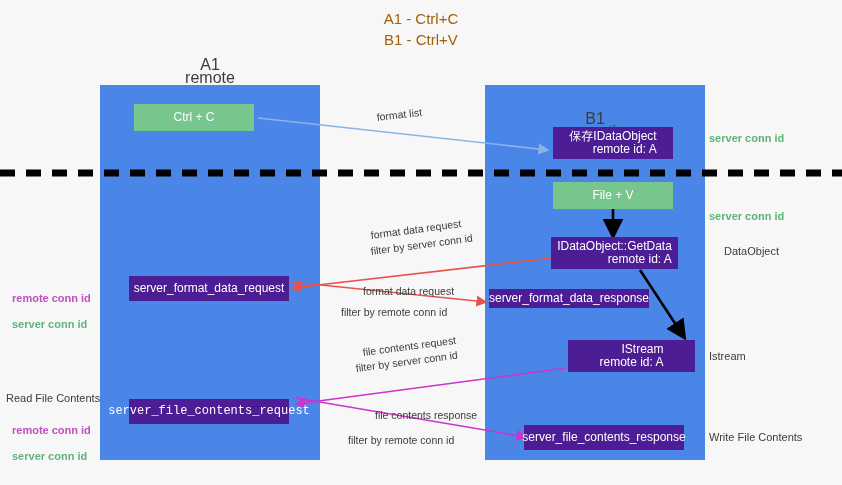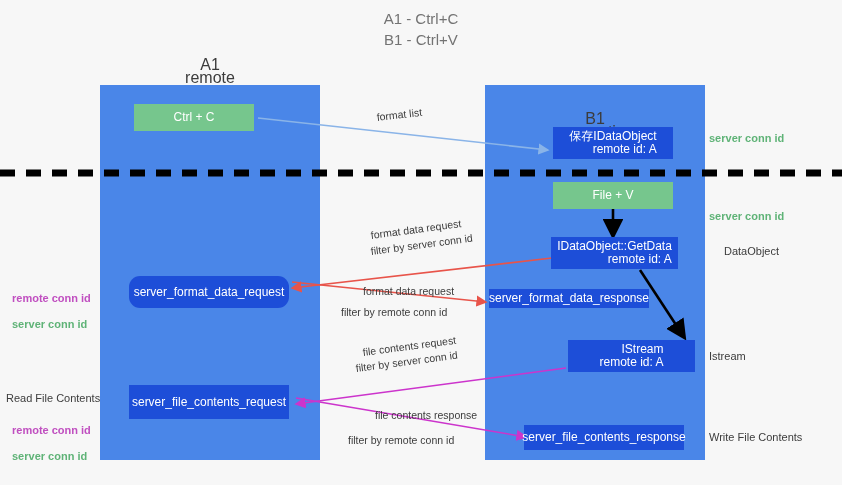--- a/index.html
+++ b/index.html
@@ -7,37 +7,37 @@
     width:842px;height:485px;position:relative;overflow:hidden;
     background:#f7f7f7;
     font-family:"Liberation Sans","DejaVu Sans",sans-serif;
     color:#3c3c3c;
   }
   #stage{position:absolute;inset:0;}
   svg.layer{position:absolute;left:0;top:0;width:842px;height:485px;pointer-events:none;}
 
   .title{
     position:absolute;left:0;top:8px;width:842px;text-align:center;
-    font-size:15px;line-height:21px;color:#737373;white-space:pre-line;
+    font-size:15px;line-height:21px;color:#a16207;white-space:pre-line;
   }
 
   .lane{position:absolute;background:#4a86e8;}
   .lane-head{
     position:absolute;text-align:center;font-size:16px;line-height:13px;
     color:#3c3c3c;white-space:pre-line;
   }
 
   .box{
     position:absolute;box-sizing:border-box;
     display:flex;align-items:center;justify-content:center;
     text-align:right;color:#ffffff;font-size:12px;line-height:13px;
     white-space:pre-line;
   }
   .box.green{background:#76c68d;}
-  .box.orange{background:#1d4ed8;}
+  .box.orange{background:#4c1d95;}
 
   .lbl{position:absolute;font-size:10.5px;line-height:13px;color:#3c3c3c;}
   .lbl.c-green{color:#5fb377;font-weight:bold;}
   .lbl.c-purple{color:#c04fc0;font-weight:bold;}
   .lbl.right{font-size:11px;color:#3c3c3c;}
   .lbl.stack{white-space:pre-line;}
   .rot-a{transform:rotate(-6.5deg);transform-origin:left top;}
   .rot-b{transform:rotate(-7.5deg);transform-origin:left top;}
   .in{display:inline;}
 </style>
@@ -96,25 +96,25 @@
 remote id: A</div>
 
   <div class="box green" style="left:553px;top:182px;width:120px;height:27px;">File + V</div>
 
   <div class="box orange" style="left:551px;top:237px;width:127px;height:32px;">IDataObject::GetData
 remote id: A</div>
 
   <div class="box orange" style="left:568px;top:340px;width:127px;height:32px;">IStream
 remote id: A</div>
 
-  <div class="box orange" style="left:129px;top:276px;width:160px;height:32px;border-radius:11px;">server_format_data_request</div>
+  <div class="box orange" style="left:129px;top:276px;width:160px;height:25px;">server_format_data_request</div>
 
   <div class="box orange" style="left:489px;top:289px;width:160px;height:19px;">server_format_data_response</div>
 
-  <div class="box orange" style="left:129px;top:385px;width:160px;height:34px;">server_file_contents_request</div>
+  <div class="box orange" style="left:129px;top:399px;width:160px;height:25px;font-family:Liberation Mono, monospace;">server_file_contents_request</div>
 
   <div class="box orange" style="left:524px;top:425px;width:160px;height:25px;">server_file_contents_response</div>
 
   <div class="lbl rot-a" style="left:376px;top:111px;">format list</div>
 
   <div class="lbl rot-b" style="left:370px;top:229px;">format data request</div>
   <div class="lbl rot-b" style="left:370px;top:245px;">
     <span class="in">filter by </span><span class="in c-green">server conn id</span>
   </div>
 

